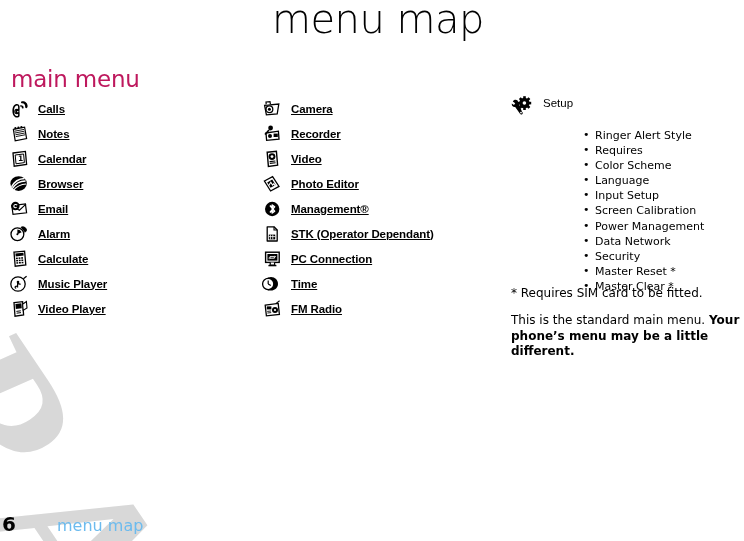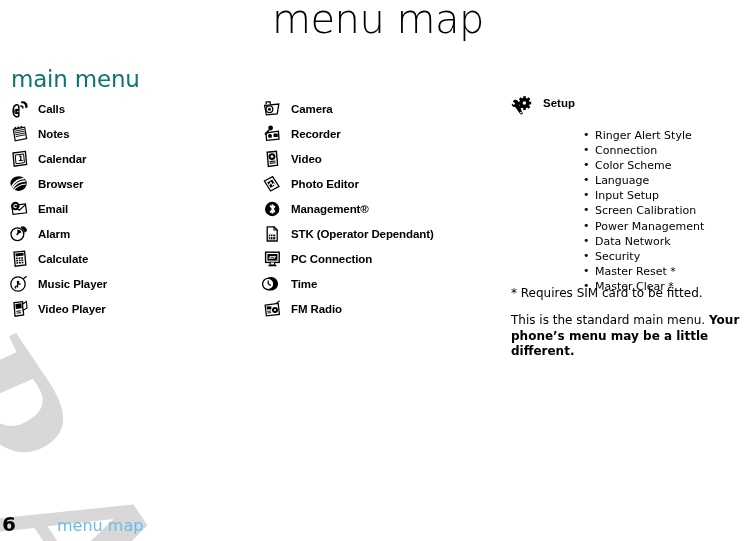--- a/index.html
+++ b/index.html
@@ -62,39 +62,40 @@
     font-family: "DejaVu Sans", sans-serif;
   }
 
   
   #section-heading {
     position: absolute;
     left: 11px;
     top: 66px;
     font-size: 23px;
     font-weight: 400;
-    color: #0f766e;
+    color: #be185d;
     letter-spacing: -0.2px;
     font-family: "DejaVu Sans", sans-serif;
   }
 
   
   .menu-column {
     position: absolute;
     top: 96px;
   }
   #column-1 { left: 8px; }
   #column-2 { left: 261px; }
   #column-3 { left: 511px; }
 
   .menu-row {
     position: relative;
     height: 25px;
     display: flex;
     align-items: center;
+    text-decoration: underline;
   }
   .menu-icon {
     width: 22px;
     height: 20px;
     flex: 0 0 22px;
     display: flex;
     align-items: center;
     justify-content: center;
   }
   .menu-icon svg { display: block; }
@@ -111,21 +112,21 @@
   #setup-block {
     position: relative;
   }
   #setup-header {
     display: flex;
     align-items: flex-start;
     height: 19px;
   }
   #setup-title {
     font-size: 11.5px;
-    font-weight: bold;
+    font-weight: normal;
     color: #000;
     margin-left: 10px;
     line-height: 15px;
   }
   #setup-sublist {
     margin: 16px;
     padding: 0;
     list-style: none;
     position: relative;
     left: 56px;
@@ -466,21 +467,21 @@
               <rect x="8.4" y="9.6" width="2.6" height="2.6" transform="rotate(45 9.7 10.9)"></rect>
             </g>
             <path d="M6.6 4.4 C5.0 3.0 2.6 3.6 1.8 5.4 L4.2 7.2 L3.0 9.0 L0.8 7.4 C0.4 9.6 2.2 11.4 4.2 11.0 L9.0 17.8 C9.6 18.6 10.8 18.6 11.4 17.9 C12.0 17.2 11.8 16.2 11.0 15.7 Z" fill="#000"></path>
             <circle cx="10.0" cy="16.6" r="0.9" fill="#fff"></circle>
           </svg>
         </span>
         <span id="setup-title">Setup</span>
       </div>
       <ul id="setup-sublist">
         <li>Ringer Alert Style</li>
-        <li>Connection</li>
+        <li>Requires</li>
         <li>Color Scheme</li>
         <li>Language</li>
         <li>Input Setup</li>
         <li>Screen Calibration</li>
         <li>Power Management</li>
         <li>Data Network</li>
         <li>Security</li>
         <li>Master Reset *</li>
         <li>Master Clear *</li>
       </ul>

